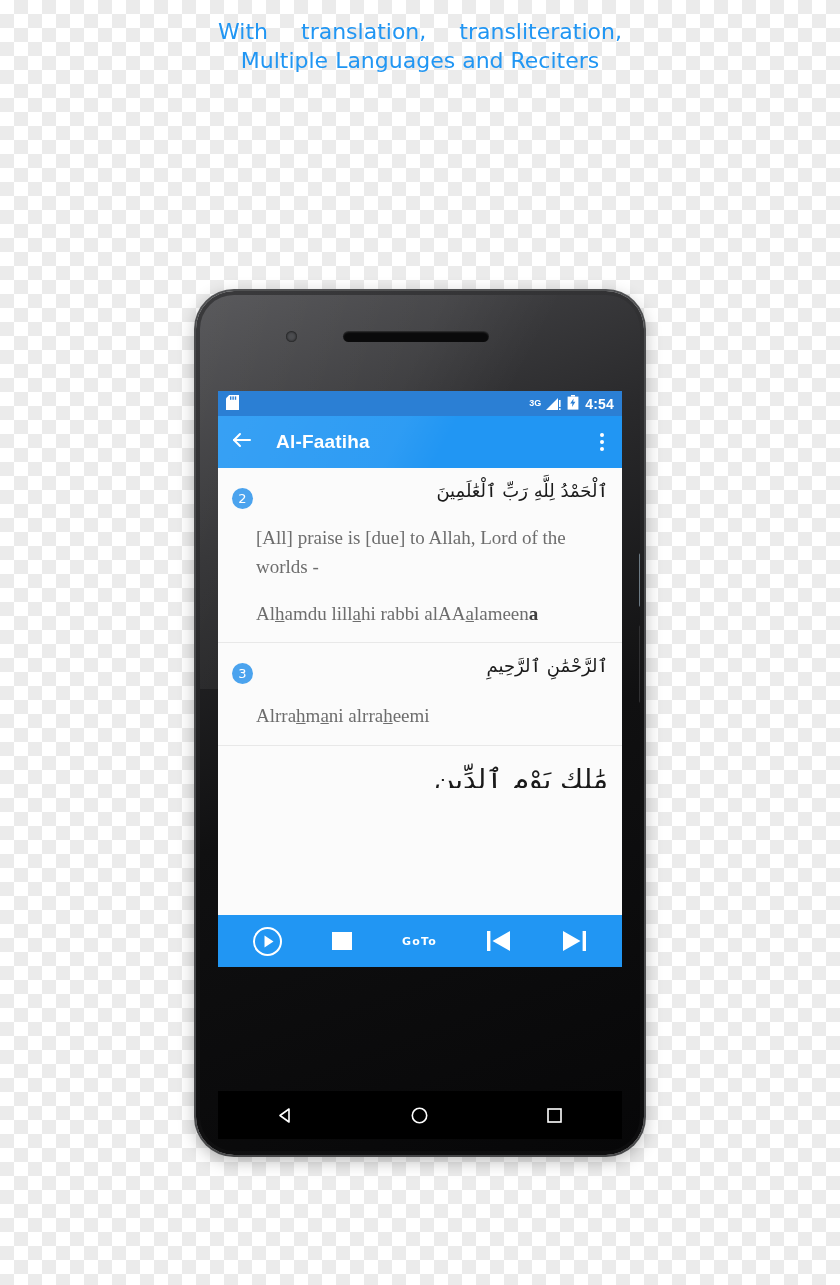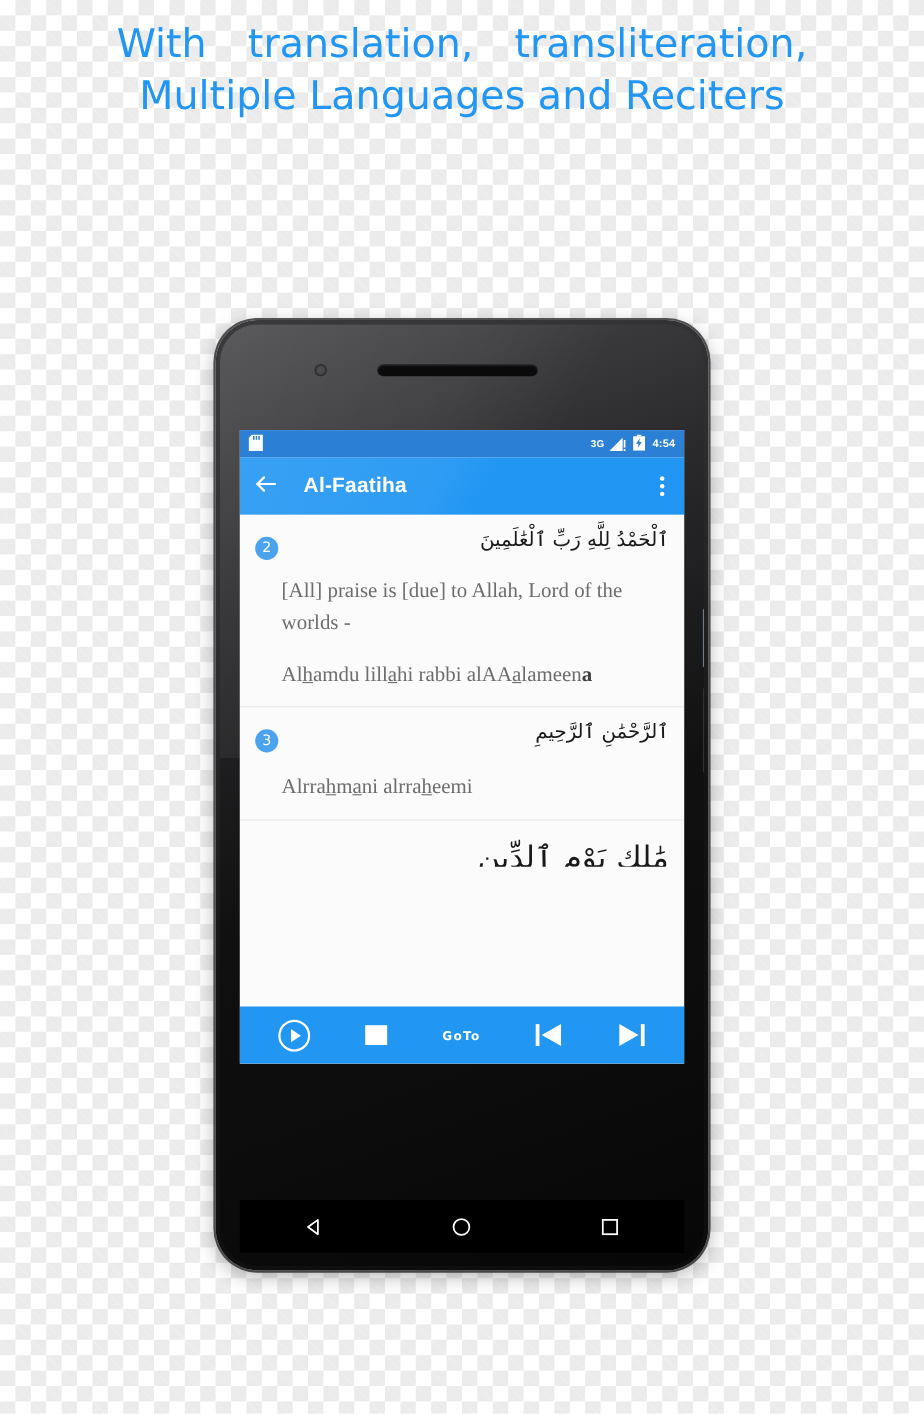--- a/index.html
+++ b/index.html
@@ -14,21 +14,21 @@
     background-position:0 0,14px 14px;
   }
 
   
   .headline-wrap{position:absolute;top:0;left:0;width:840px;text-align:center;}
   .app-title{
     font-size:84px;line-height:1.12;color:#1e90f5;font-weight:400;
     letter-spacing:-1px;margin:8px 0 0 0;font-family:"DejaVu Sans",sans-serif;
   }
   .app-subtitle{
-    margin:18px 0 0 0;color:#2196f3;font-size:36px;line-height:1.30;
+    margin:18px 0 0 0;color:#2196f3;font-size:22px;line-height:1.30;
     font-family:"DejaVu Sans",sans-serif;font-weight:400;
   }
   .sub-line1{display:block;word-spacing:26px;}
   .sub-line2{display:block;}
 
   
   .phone{
     position:absolute;left:196px;top:291px;width:448px;height:864px;
     border-radius:38px;
     background:linear-gradient(158deg,#3a3a3c 0%,#2c2c2e 30%,#131314 58%,#0d0d0e 100%);
@@ -58,21 +58,21 @@
   
   .screen{
     position:absolute;left:18px;top:96px;width:404px;height:576px;
     background:#fafafa;overflow:hidden;
   }
   .statusbar{
     height:25px;background:#2b7fd4;color:#fff;display:flex;align-items:center;
     padding:0 8px;font-size:13px;box-sizing:border-box;
   }
   .sb-right{margin-left:auto;display:flex;align-items:center;gap:6px;}
-  .sb-clock{font-size:10px;font-weight:700;letter-spacing:.2px;}
+  .sb-clock{font-size:14px;font-weight:700;letter-spacing:.2px;}
   .sd-icon{width:13px;height:15px;}
   .signal-icon{display:flex;align-items:flex-end;gap:1px;}
   .net-label{font-size:9px;font-weight:700;line-height:1;margin-right:-1px;}
 
   .appbar{
     height:52px;background:#2196f3;display:flex;align-items:center;padding:0 12px;
     box-sizing:border-box;position:relative;
   }
   .appbar:after{
     content:"";position:absolute;inset:0;pointer-events:none;

